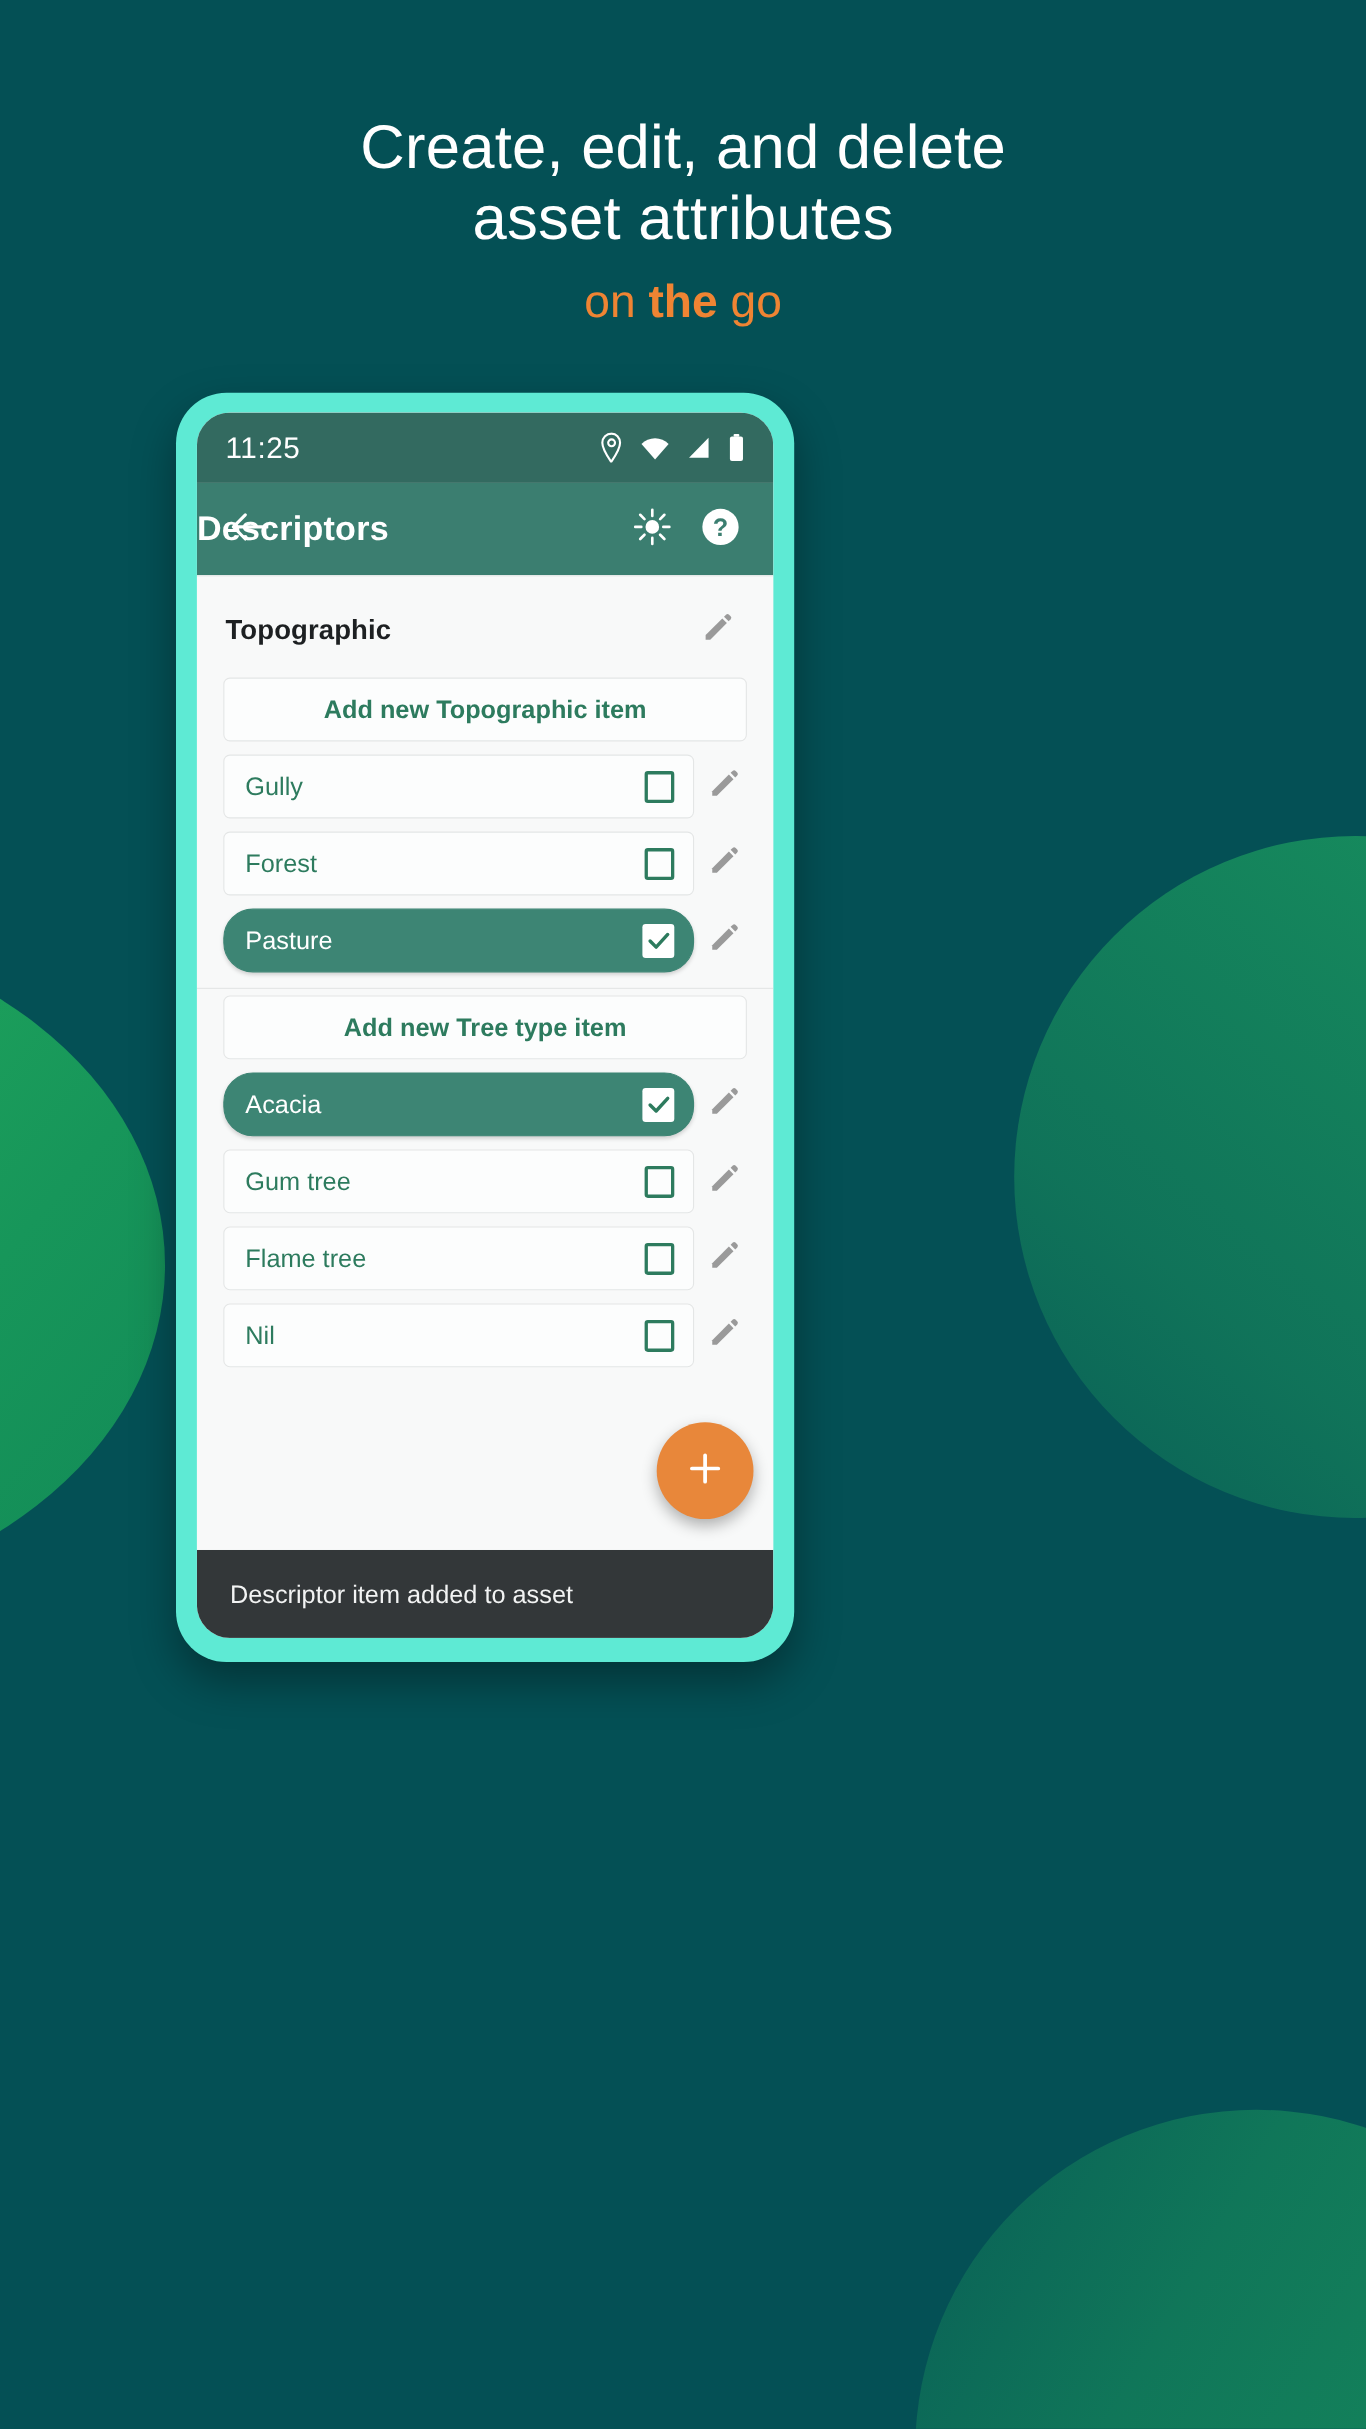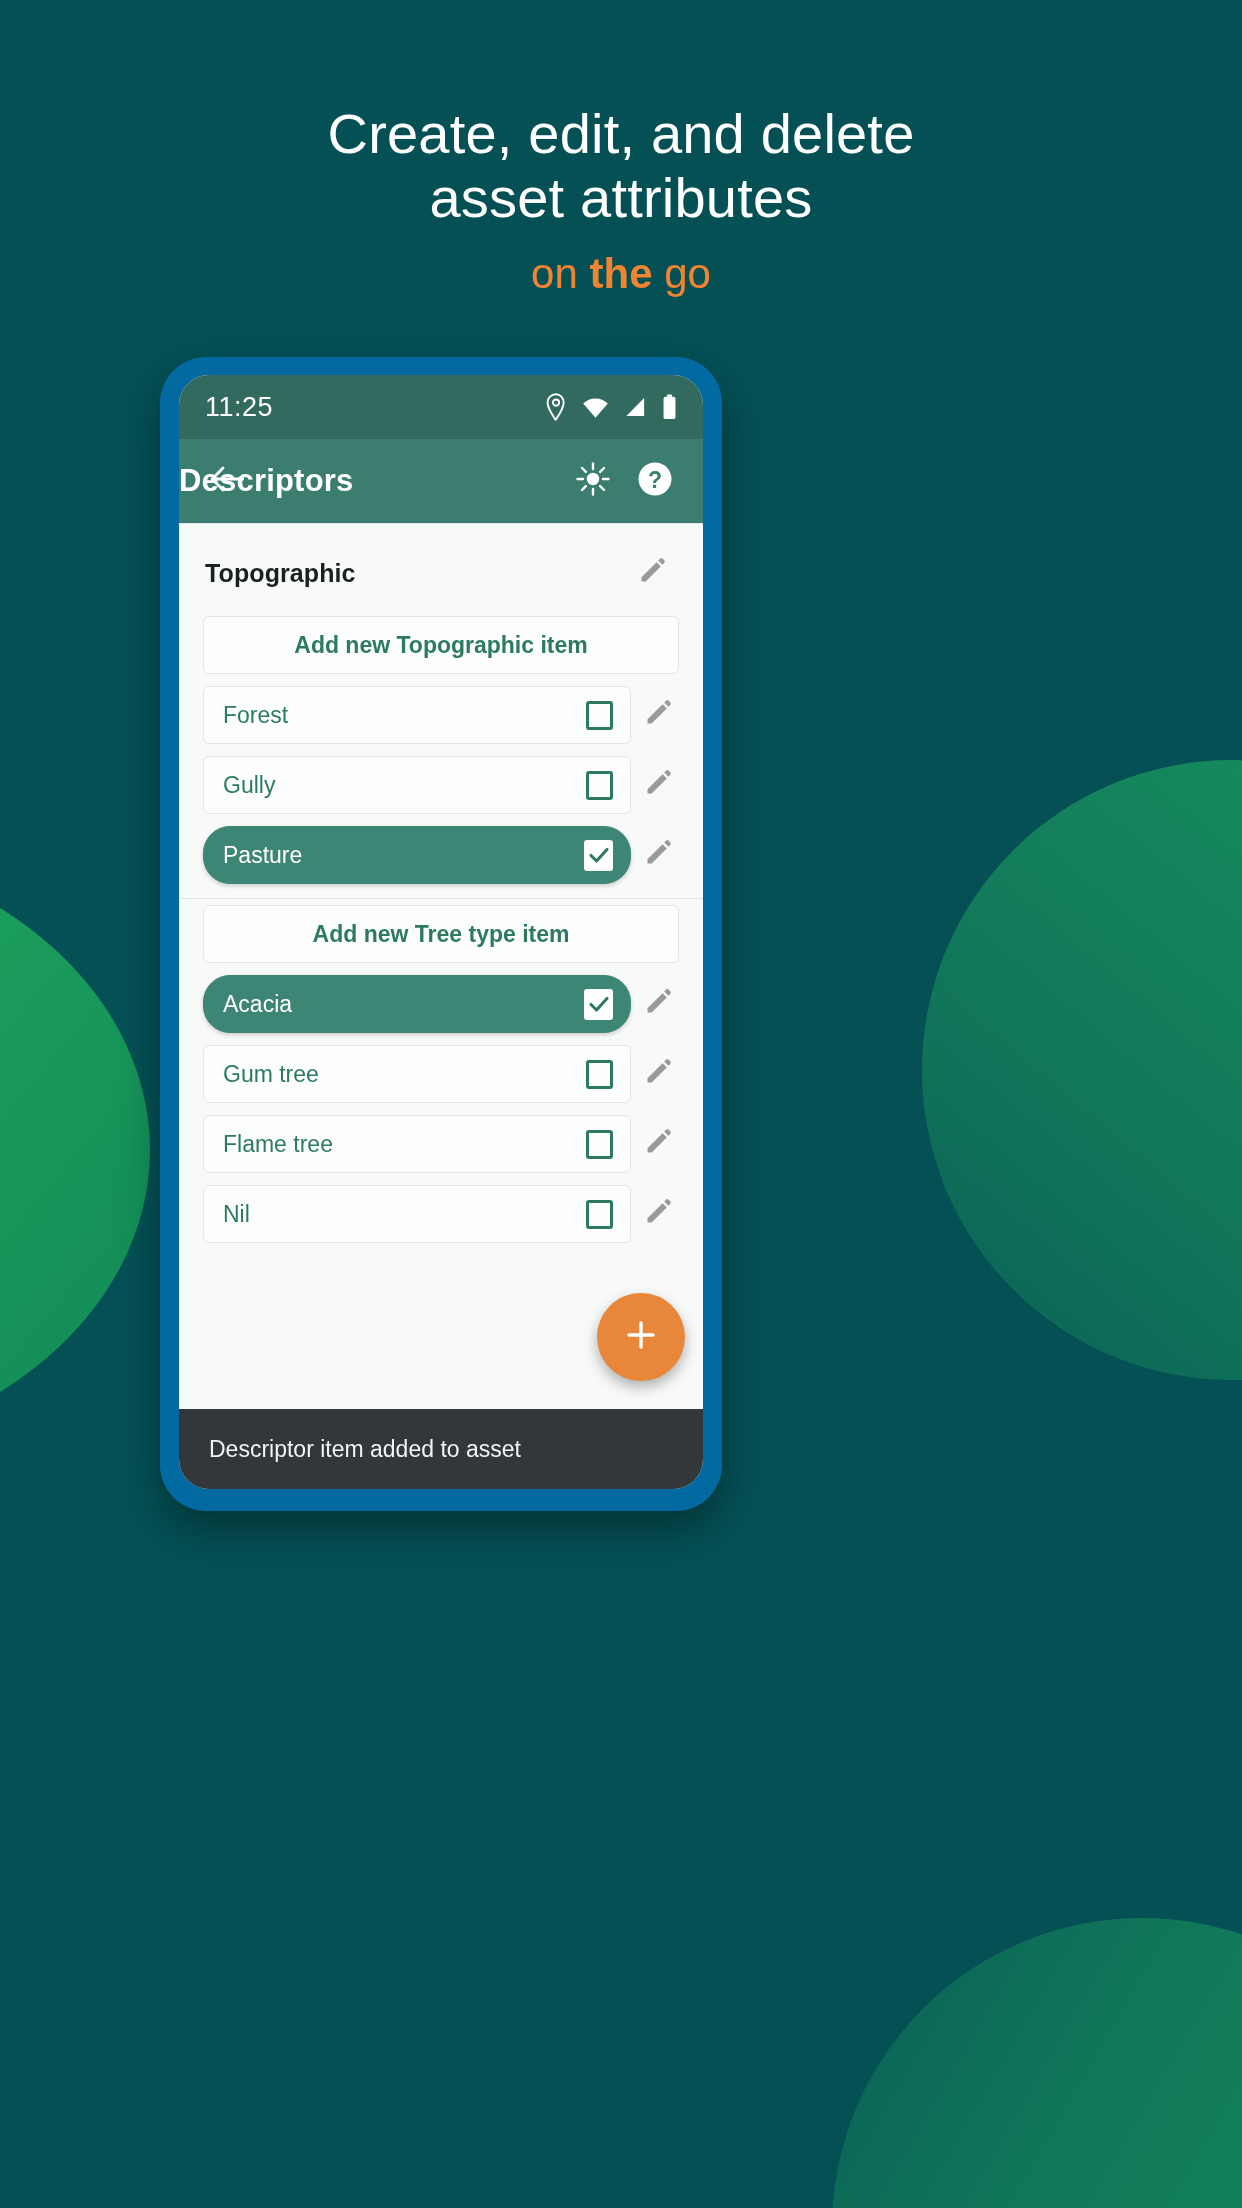--- a/index.html
+++ b/index.html
@@ -57,21 +57,21 @@
   }
   .headline .accent-line .w1,
   .headline .accent-line .w3{ font-weight:400; }
   .headline .accent-line .w2{ font-weight:700; }
 
   
   #phone{
     position:absolute;
     left:160px; top:357px;
     width:562px; height:1154px;
-    background:#0369a1;
+    background:#5eead4;
     border-radius:46px;
     box-shadow:0 18px 40px rgba(0,0,0,.35);
     z-index:10;
     padding:18px 19px 22px 19px;
   }
   #phone-screen{
     width:100%; height:100%;
     background:#f7f8f8;
     border-radius:30px;
     overflow:hidden;
@@ -312,35 +312,35 @@
               <span class="pencil">
                 <span><svg width="30" height="30" viewBox="0 0 30 30">
                     <path d="M4.5 21.3 19.6 6.2l4.2 4.2L8.7 25.5H4.5v-4.2z" fill="#9a9a9a"></path>
                     <path d="M21.2 4.6 23 2.8a2 2 0 0 1 2.8 0l1.4 1.4a2 2 0 0 1 0 2.8l-1.8 1.8-4.2-4.2z" fill="#9a9a9a"></path>
                   </svg></span>
               </span>  
             </div>  
             <div class="add-btn">Add new Topographic  item</div>  
             <div class="item-row">    
               <div class="item-chip">      
+                <span class="label">Gully</span>      
+                <span class="cb">
+                  <span class="cb-box"></span>
+                </span>    
+              </div>    
+              <span class="pencil">
+                <span><svg width="30" height="30" viewBox="0 0 30 30">
+                    <path d="M4.5 21.3 19.6 6.2l4.2 4.2L8.7 25.5H4.5v-4.2z" fill="#9a9a9a"></path>
+                    <path d="M21.2 4.6 23 2.8a2 2 0 0 1 2.8 0l1.4 1.4a2 2 0 0 1 0 2.8l-1.8 1.8-4.2-4.2z" fill="#9a9a9a"></path>
+                  </svg></span>
+              </span>  
+            </div>  
+            <div class="item-row">    
+              <div class="item-chip">      
                 <span class="label">Forest</span>      
-                <span class="cb">
-                  <span class="cb-box"></span>
-                </span>    
-              </div>    
-              <span class="pencil">
-                <span><svg width="30" height="30" viewBox="0 0 30 30">
-                    <path d="M4.5 21.3 19.6 6.2l4.2 4.2L8.7 25.5H4.5v-4.2z" fill="#9a9a9a"></path>
-                    <path d="M21.2 4.6 23 2.8a2 2 0 0 1 2.8 0l1.4 1.4a2 2 0 0 1 0 2.8l-1.8 1.8-4.2-4.2z" fill="#9a9a9a"></path>
-                  </svg></span>
-              </span>  
-            </div>  
-            <div class="item-row">    
-              <div class="item-chip">      
-                <span class="label">Gully</span>      
                 <span class="cb">
                   <span class="cb-box"></span>
                 </span>    
               </div>    
               <span class="pencil">
                 <span><svg width="30" height="30" viewBox="0 0 30 30">
                     <path d="M4.5 21.3 19.6 6.2l4.2 4.2L8.7 25.5H4.5v-4.2z" fill="#9a9a9a"></path>
                     <path d="M21.2 4.6 23 2.8a2 2 0 0 1 2.8 0l1.4 1.4a2 2 0 0 1 0 2.8l-1.8 1.8-4.2-4.2z" fill="#9a9a9a"></path>
                   </svg></span>
               </span>  

